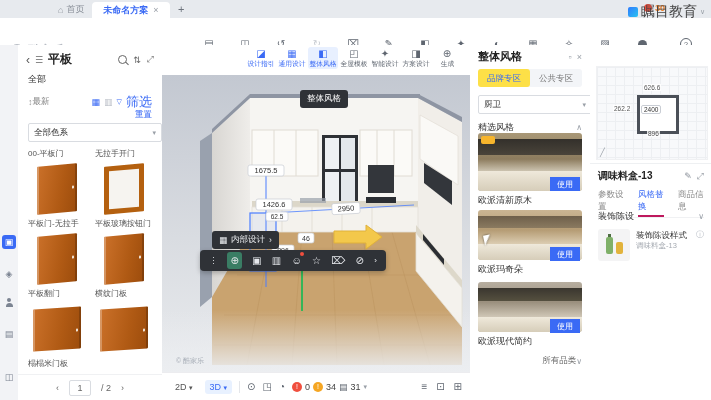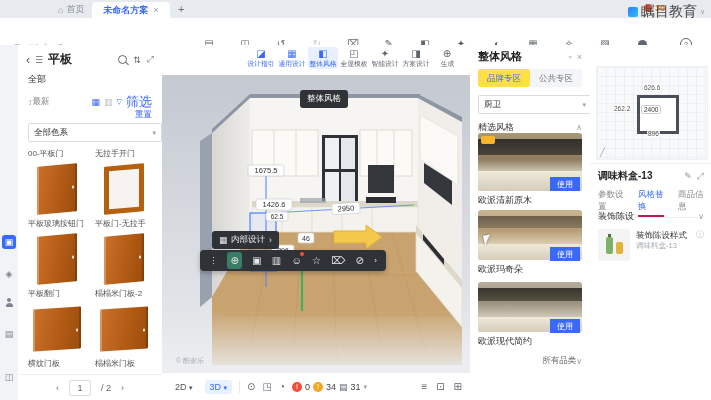--- a/index.html
+++ b/index.html
@@ -280,39 +280,33 @@
             <span class="door"></span>
           </span>
         </div>
       <div class="lp-item">
           <span class="nm">无拉手开门</span>
           <span class="doorwrap">
             <span class="door glass"></span>
           </span>
         </div>
       <div class="lp-item">
+          <span class="nm">平板门-无拉手</span>
+          <span class="doorwrap">
+            <span class="door"></span>
+          </span>
+        </div>
+      <div class="lp-item">
           <span class="nm">平板玻璃按钮门</span>
           <span class="doorwrap">
             <span class="door"></span>
           </span>
         </div>
       <div class="lp-item">
-          <span class="nm">平板门-无拉手</span>
-          <span class="doorwrap">
-            <span class="door"></span>
-          </span>
-        </div>
-      <div class="lp-item">
           <span class="nm">平板翻门</span>
-          <span class="doorwrap">
-            <span class="door wide"></span>
-          </span>
-        </div>
-      <div class="lp-item">
-          <span class="nm">榻榻米门板-2</span>
           <span class="doorwrap">
             <span class="door wide"></span>
           </span>
         </div>
       <div class="lp-item">
           <span class="nm">横纹门板</span>
           <span class="doorwrap">
             <span class="door wide"></span>
           </span>
         </div>

